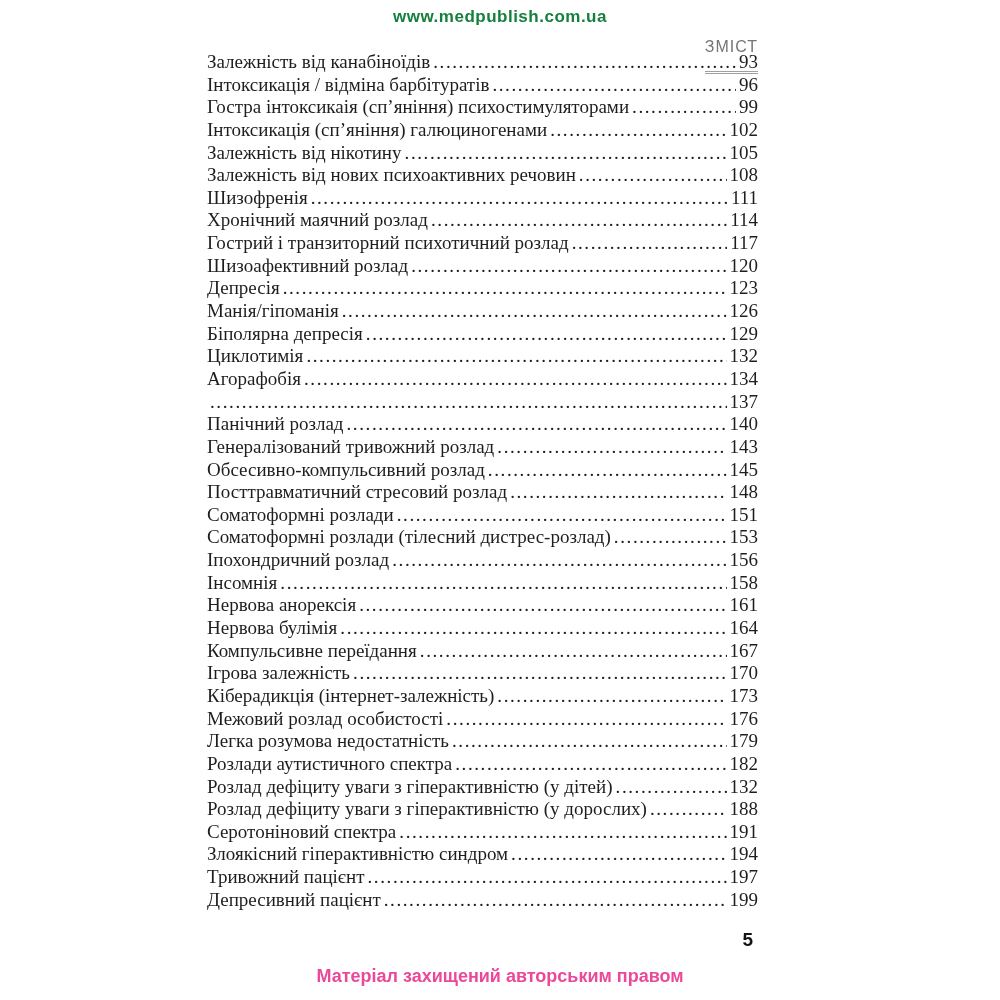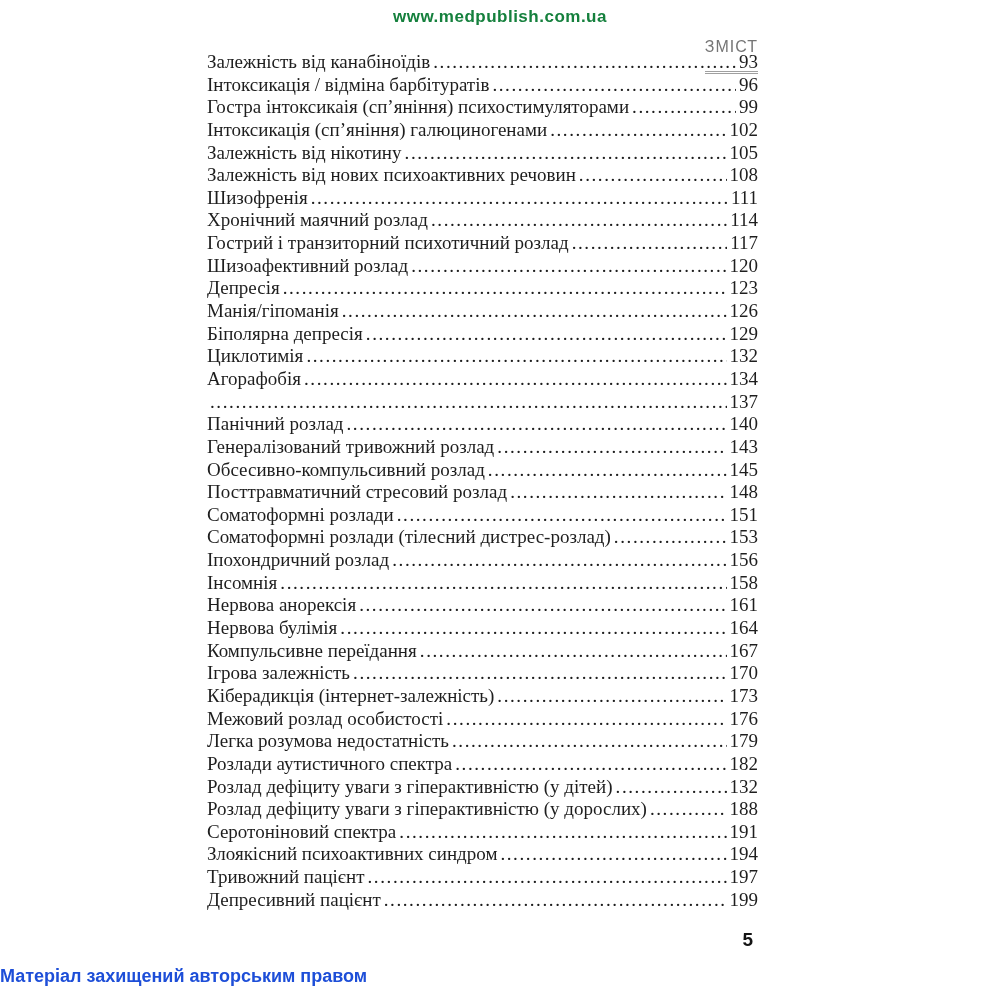--- a/index.html
+++ b/index.html
@@ -74,25 +74,25 @@
     font-family: "Liberation Sans", sans-serif;
     font-weight: bold;
     font-size: 19px;
     color: #141414;
   }
   .copyright {
     position: absolute;
     top: 966px;
     left: 0;
     width: 100%;
-    text-align: left;
+    text-align: center;
     font-family: "Liberation Sans", sans-serif;
     font-weight: bold;
     font-size: 18px;
-    color: #1d4ed8;
+    color: #ec4899;
   }
 </style>
 </head>
 <body>
 
 <div class="page">
 
   <div class="site-url">www.medpublish.com.ua</div>
 
   <div class="contents-label">ЗМІСТ</div>
@@ -301,21 +301,21 @@
       <span class="pagenum">188</span>
     </div>
 
     <div class="toc-row">
       <span class="title">Серотоніновий спектра</span>
       <span class="dots">................................................................................................................................................................</span>
       <span class="pagenum">191</span>
     </div>
 
     <div class="toc-row">
-      <span class="title">Злоякісний психоактивних синдром</span>
+      <span class="title">Злоякісний гіперактивністю синдром</span>
       <span class="dots">................................................................................................................................................................</span>
       <span class="pagenum">194</span>
     </div>
 
     <div class="toc-row">
       <span class="title">Тривожний пацієнт</span>
       <span class="dots">................................................................................................................................................................</span>
       <span class="pagenum">197</span>
     </div>
 

